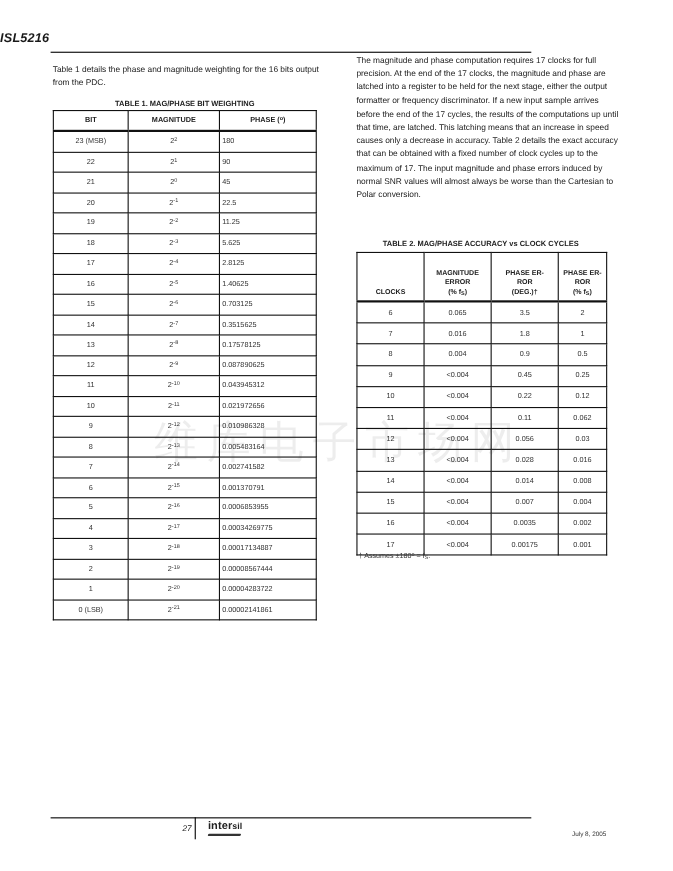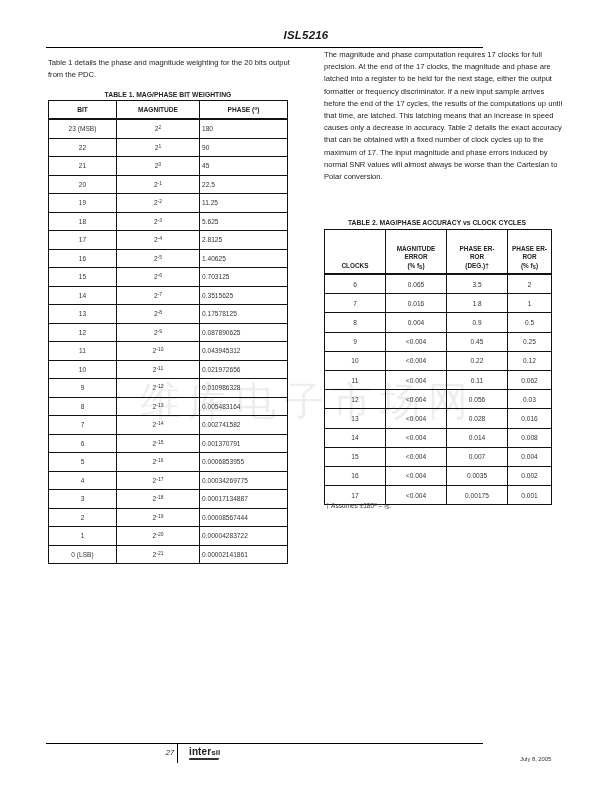--- a/index.html
+++ b/index.html
@@ -1,18 +1,18 @@
 <!DOCTYPE html>
 <html><head>
 <meta charset="utf-8">
 <style>
   html, body { margin:0; padding:0; background:#ffffff; }
   body { width:612px; height:792px; position:relative; overflow:hidden;
          font-family:"Liberation Sans", sans-serif; color:#1a1a1a; }
-  .header-title { position:absolute; top:29px; left:0; width:612px; text-align:center;
+  .header-title { position:absolute; top:29px; left:0; width:612px; 
                   font-size:11.5px; font-weight:bold; font-style:italic; letter-spacing:0.2px; }
   .rule { position:absolute; left:46px; width:437px; height:0; border-top:1px solid #000; }
   .rule.top { top:47px; }
   .rule.bottom { top:743px; }
   .para { position:absolute; font-size:7.6px; line-height:12.2px; color:#222; }
   .p-left { left:48px; top:57px; width:250px; }
   .p-right { left:324px; top:49px; width:240px; }
   .caption { position:absolute; font-size:6.8px; font-weight:bold; text-align:center; color:#222; }
   .cap1 { left:48px; top:91px; width:240px; }
   .cap2 { left:322px; top:219px; width:230px; }
@@ -44,21 +44,21 @@
   .watermark { position:absolute; left:140px; top:374px; font-family:"DejaVu Serif", serif; font-size:40px; color:rgba(0,0,0,0.07); letter-spacing:8px; white-space:nowrap; pointer-events:none; }
 </style>
 </head>
 <body>
 
 <div class="watermark">维库电子市场网</div>
 
 <div class="header-title">ISL5216</div>
 <div class="rule top"></div>
 
-<div class="para p-left">Table 1 details the phase and magnitude weighting for the 20 bits output from the PDC.</div>
+<div class="para p-left">Table 1 details the phase and magnitude weighting for the 16 bits output from the PDC.</div>
 <div class="caption cap1">TABLE 1.  MAG/PHASE BIT WEIGHTING</div>
 
 <table id="t1">
   <thead>
     <tr>
       <th class="c-bit">BIT</th>
       <th class="c-mag">MAGNITUDE</th>
       <th><span>PHASE (</span><sup>o</sup><span>)</span></th>
     </tr>
   </thead>

